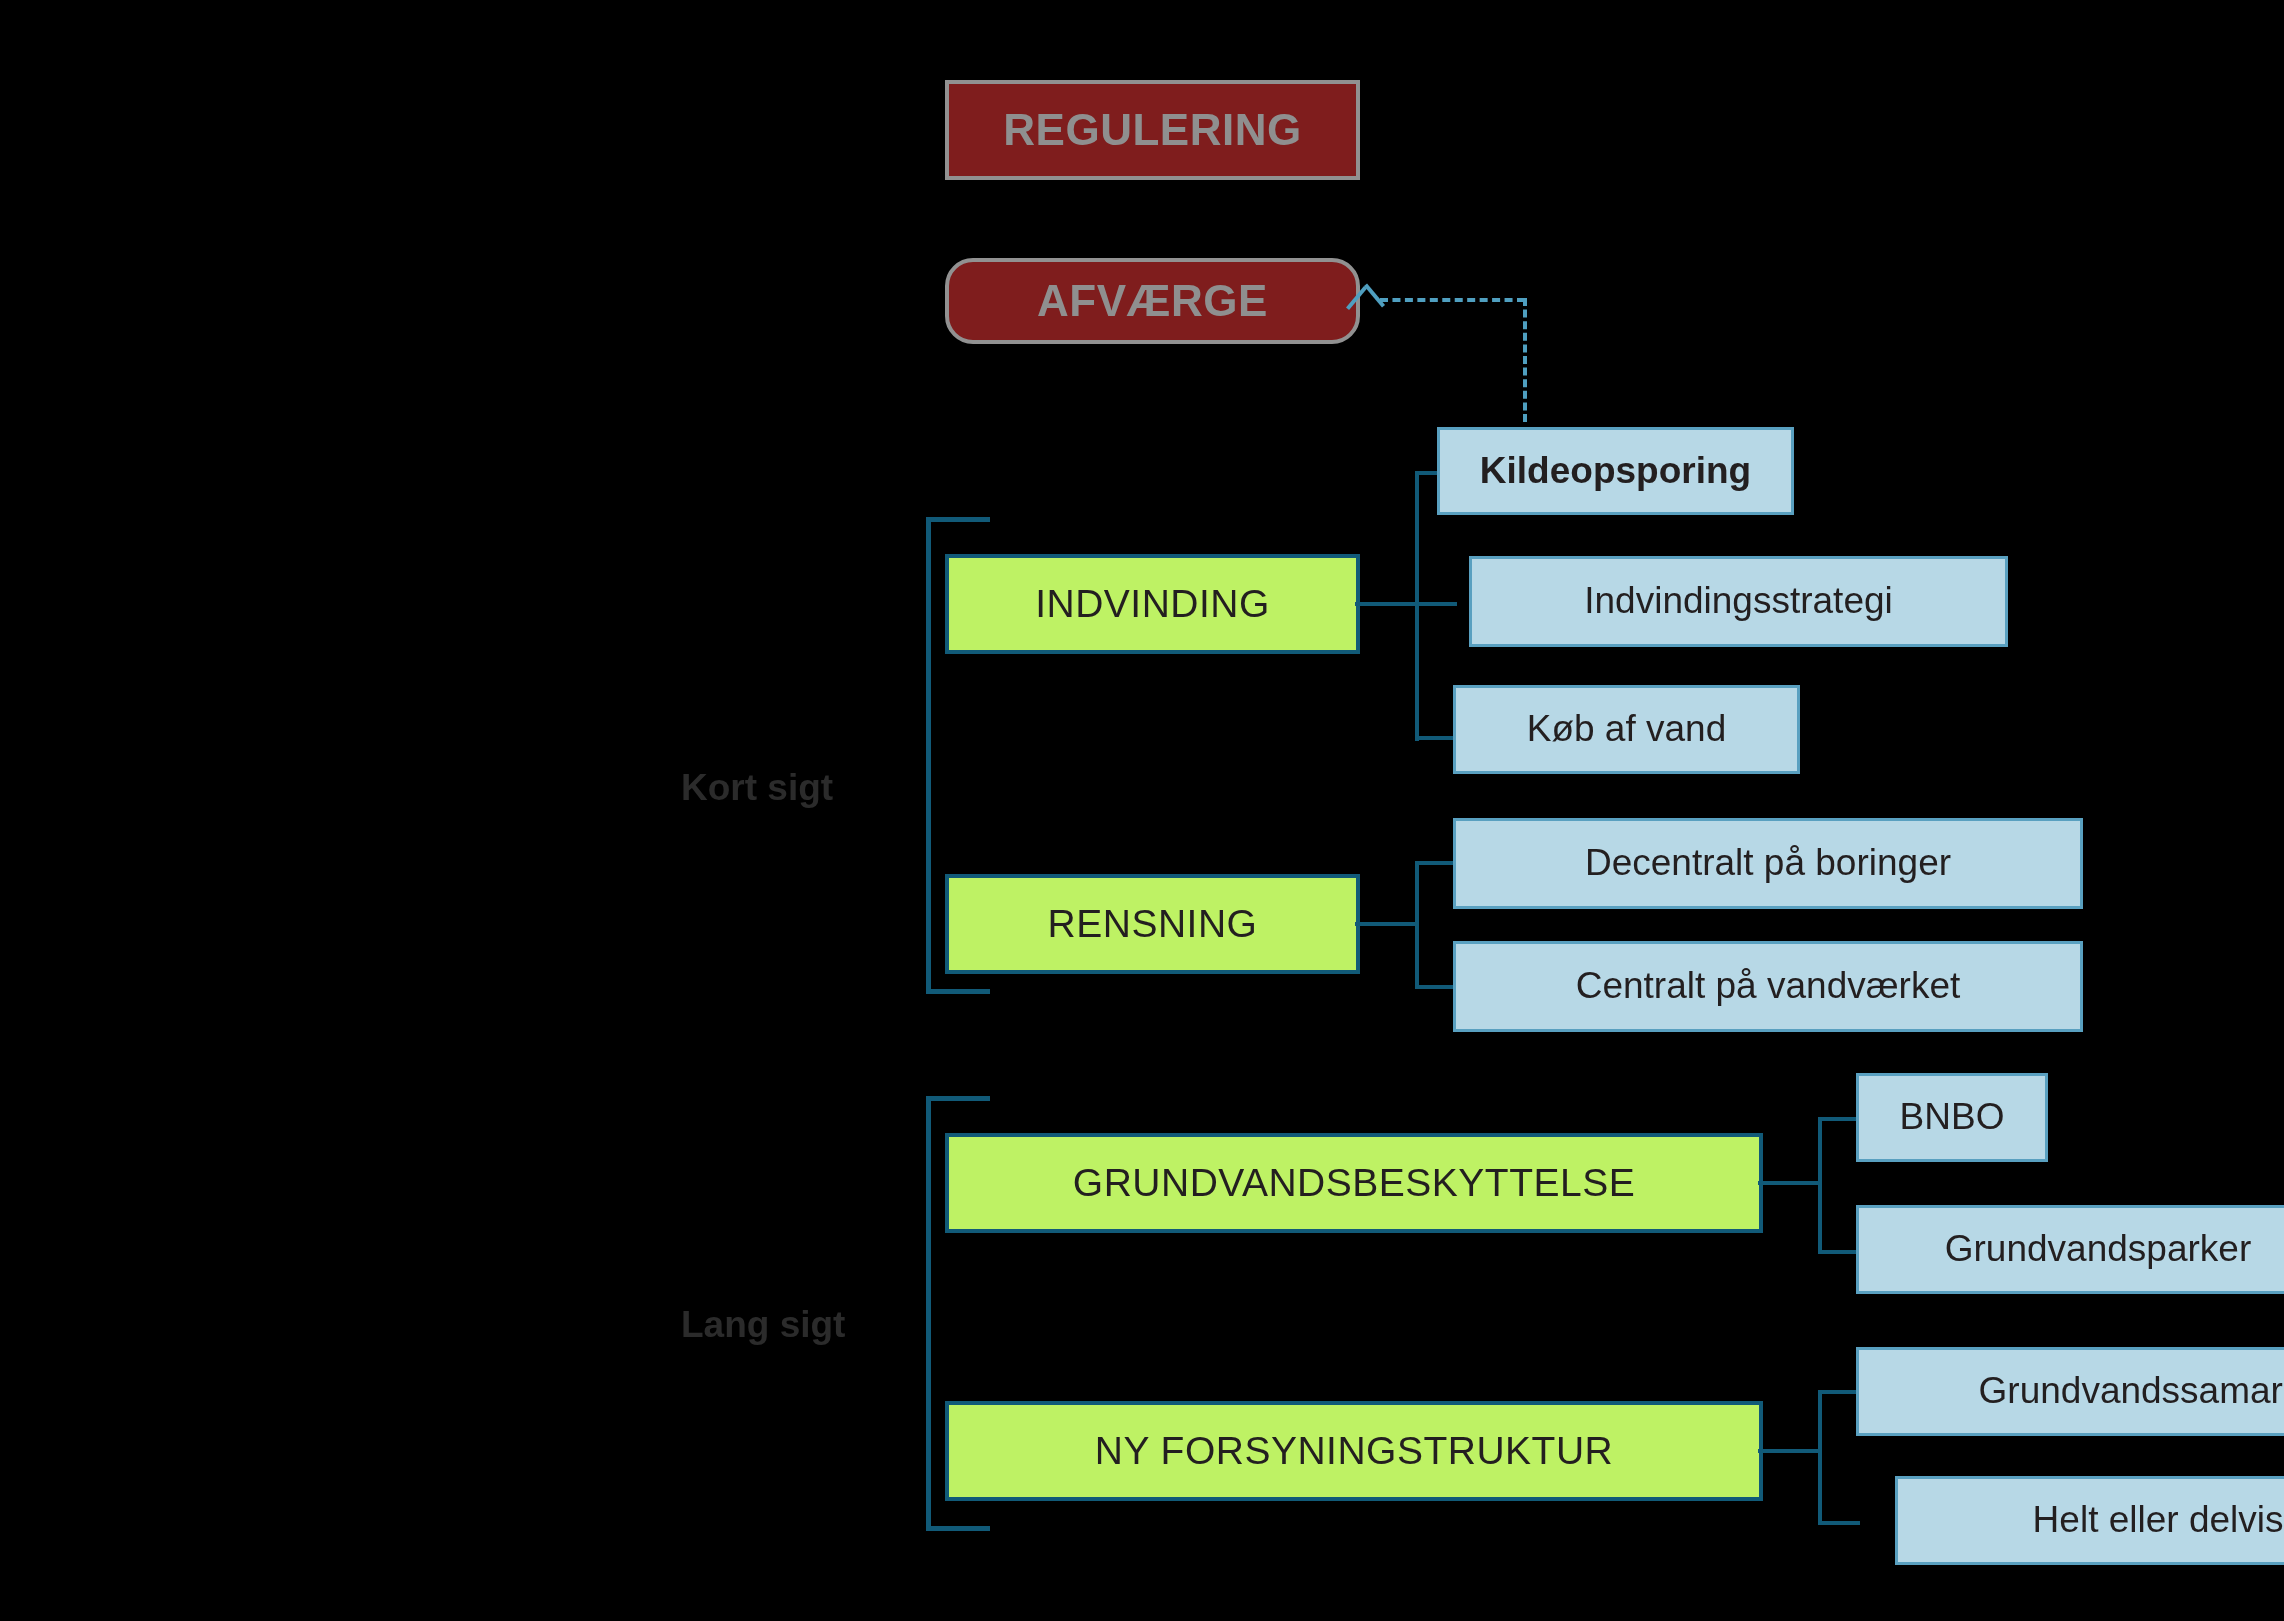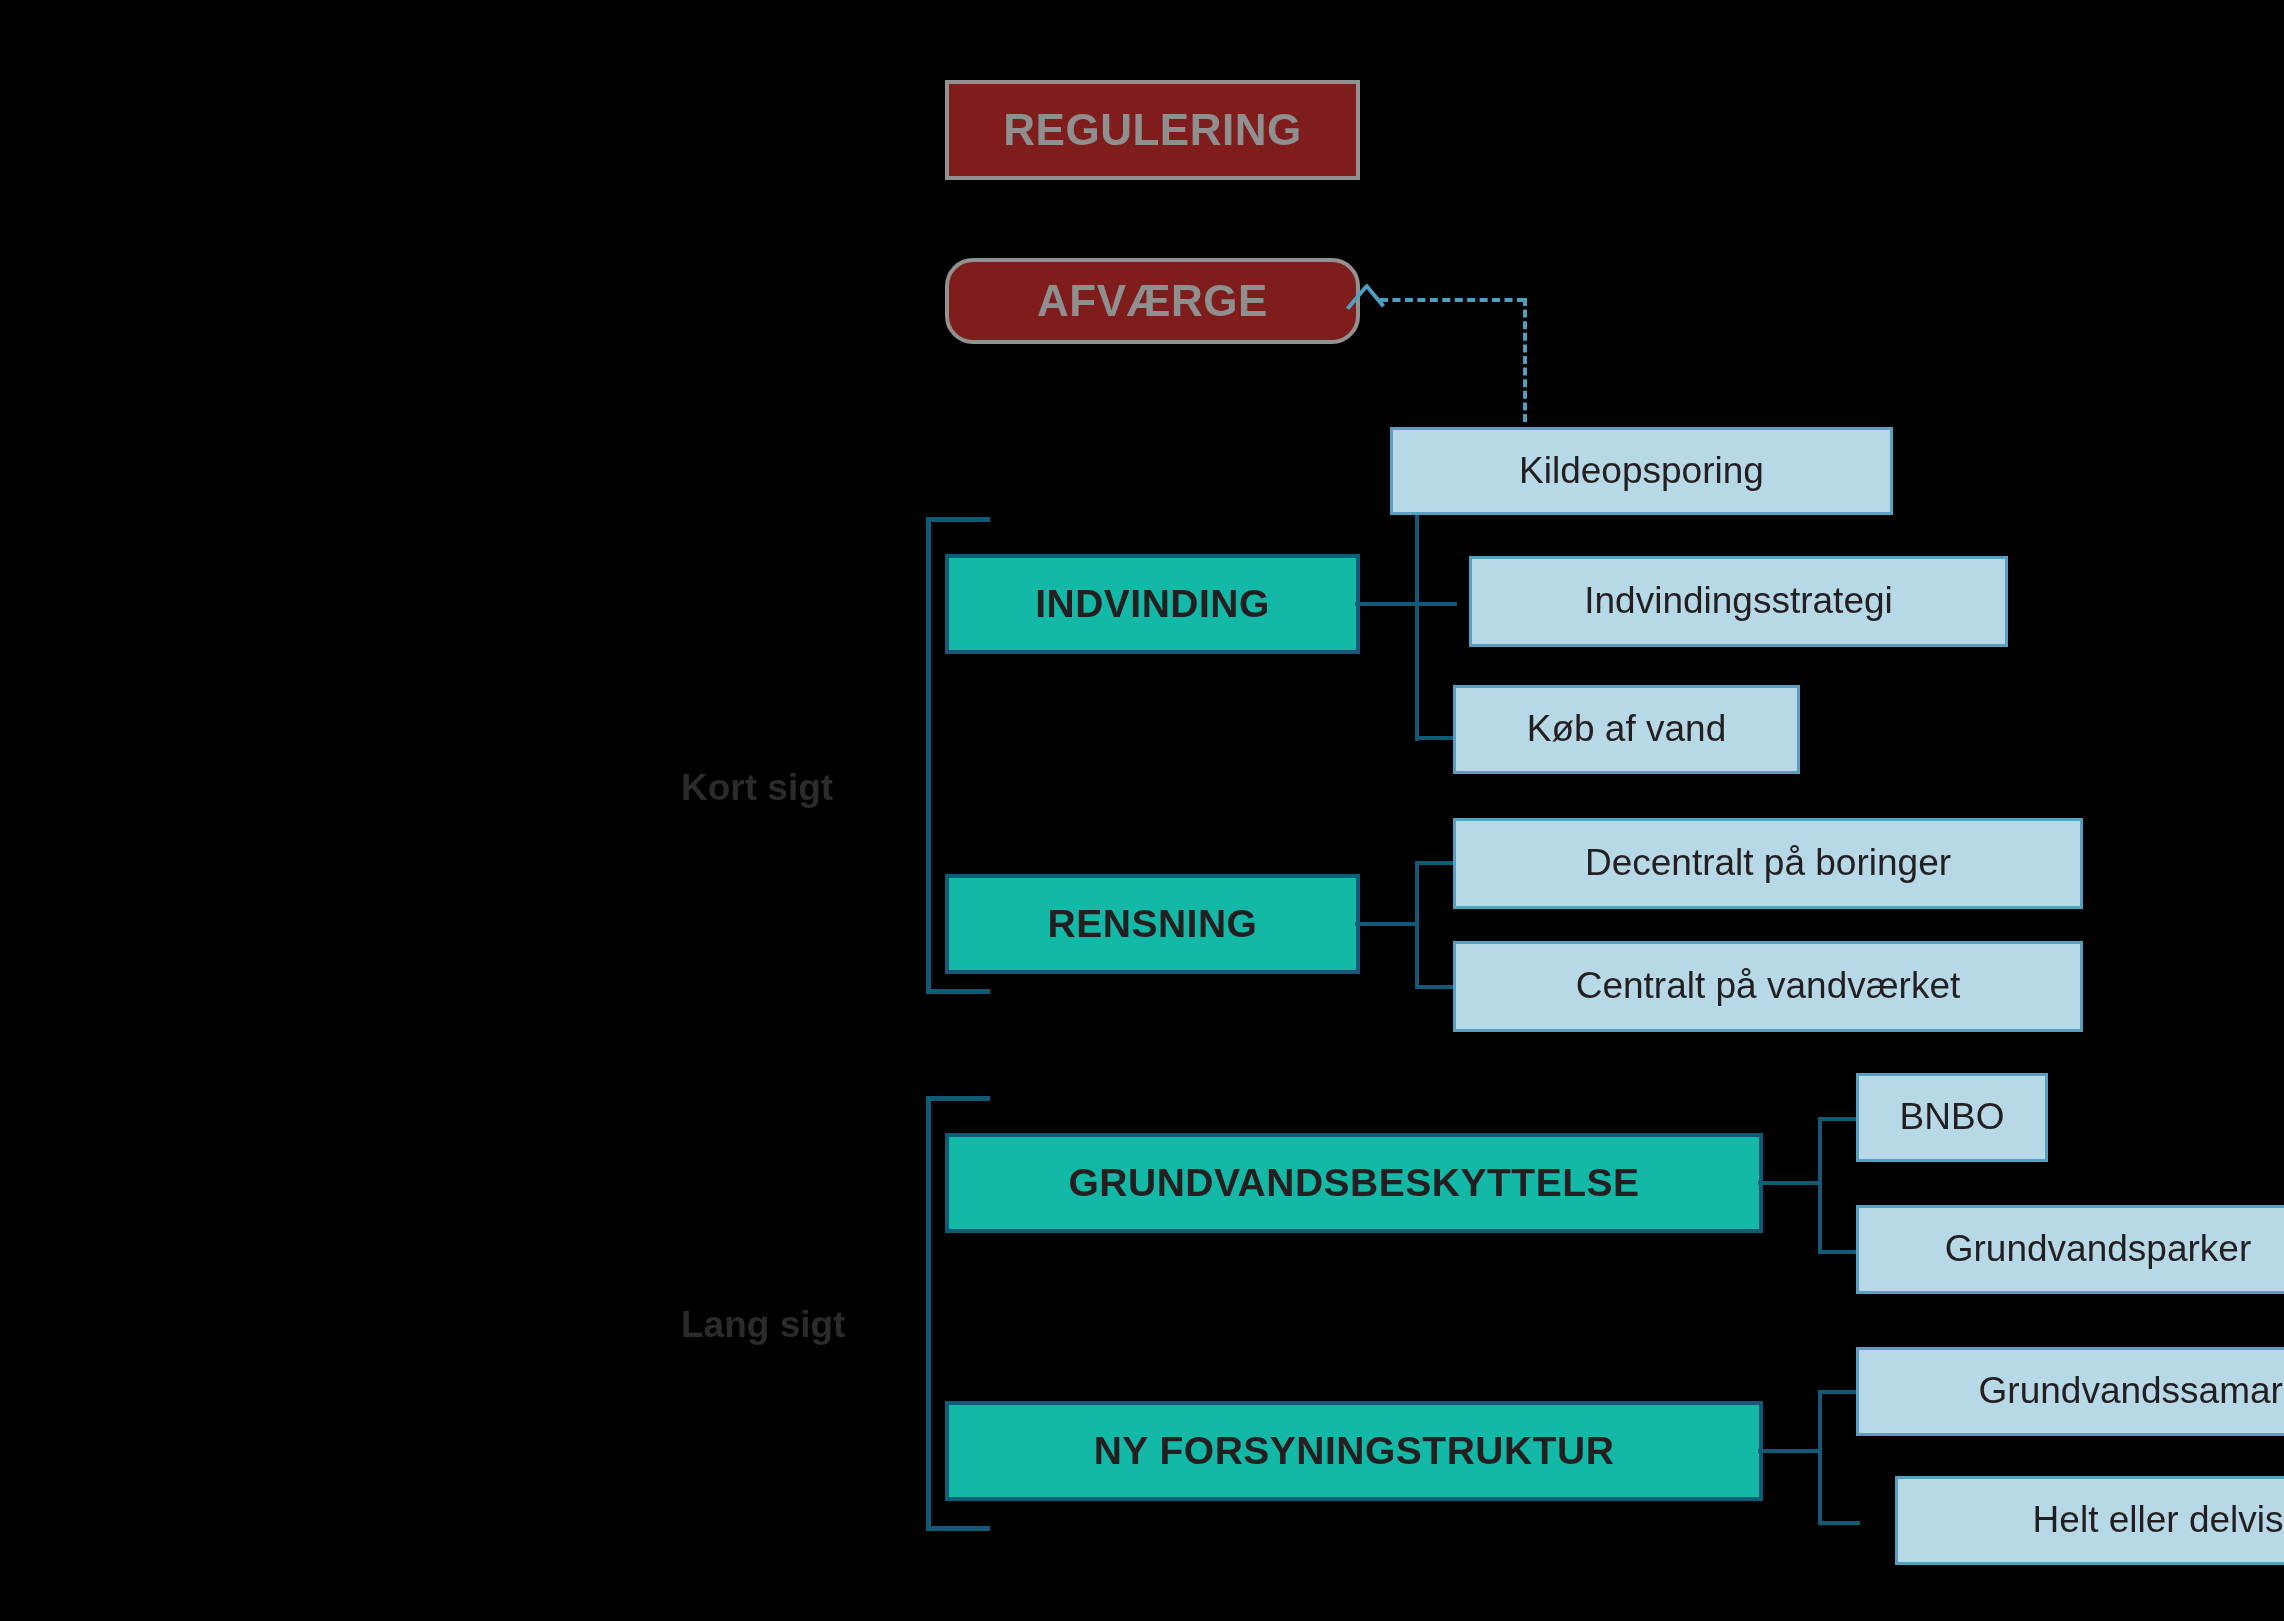--- a/index.html
+++ b/index.html
@@ -28,24 +28,24 @@
   .node.grey{
     background:#7f1d1d;
     border:4.6px solid #919191;
     color:#8f8f8f;
     font-weight:bold;
     letter-spacing:0.5px;
   }
 
   
   .node.lvl1{
-    background:#14b8a6;
+    background:#bef264;
     border:4.6px solid #115a78;
     color:#231f20;
-    font-weight:bold;
+    font-weight:normal;
     letter-spacing:0.5px;
   }
 
   
   .node.lvl2{
     background:#b7d8e6;
     border:3.7px solid #59a0c0;
     color:#231f20;
     font-weight:normal;
   }
@@ -126,21 +126,21 @@
   <div class="node lvl1" style="left:945px;top:554px;width:415px;height:100px;font-size:39px;">
     <span>INDVINDING</span>
   </div>
 
   <div class="line h" style="left:1355px;top:602px;width:64px;"></div>
   <div class="line v" style="left:1415px;top:471px;height:270px;"></div>
   <div class="line h" style="left:1415px;top:471px;width:42px;"></div>
   <div class="line h" style="left:1415px;top:602px;width:42px;"></div>
   <div class="line h" style="left:1415px;top:736px;width:42px;"></div>
 
-  <div class="node lvl2" style="left:1390px;top:427px;width:503px;height:88px;font-size:37px;">
+  <div class="node lvl2" style="left:1437px;top:427px;width:357px;height:88px;font-size:37px;font-weight:bold;">
     <span>Kildeopsporing</span>
   </div>
 
   <div class="node lvl2" style="left:1453px;top:556px;width:539px;height:91px;font-size:37px;margin-left:16px;">
     <span>Indvindingsstrategi</span>
   </div>
 
   <div class="node lvl1" style="left:945px;top:874px;width:415px;height:100px;font-size:39px;">
     <span>RENSNING</span>
   </div>

